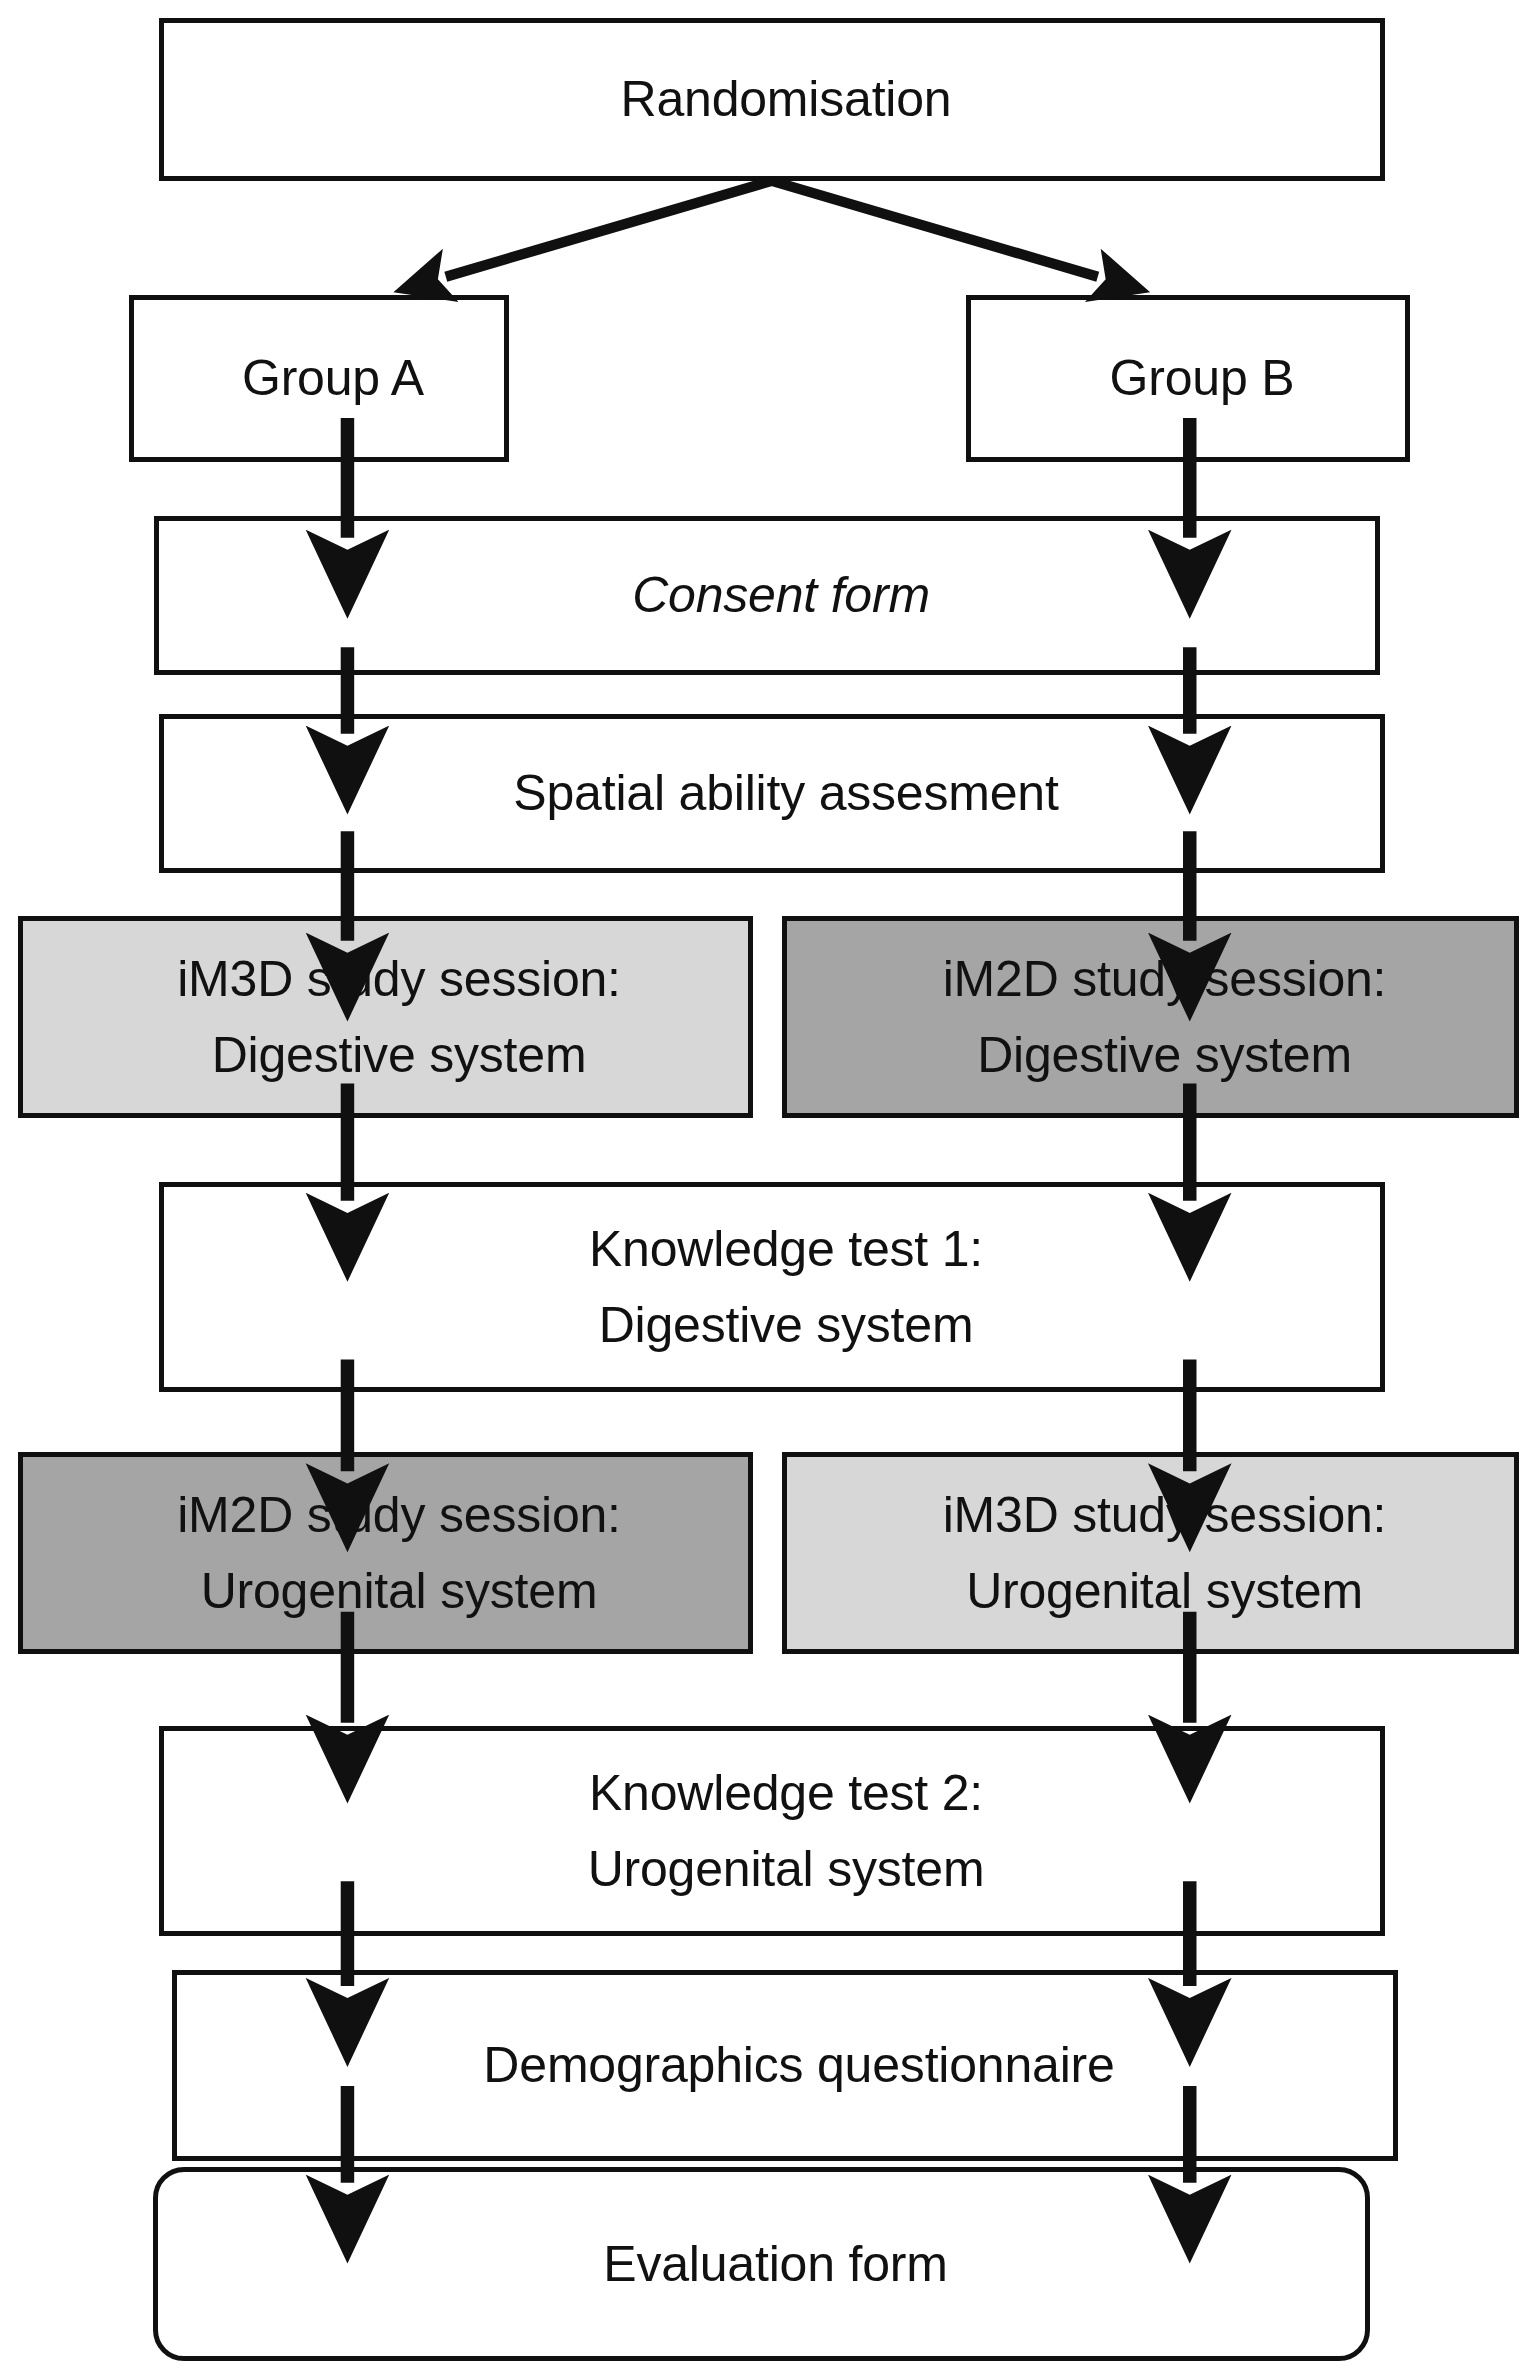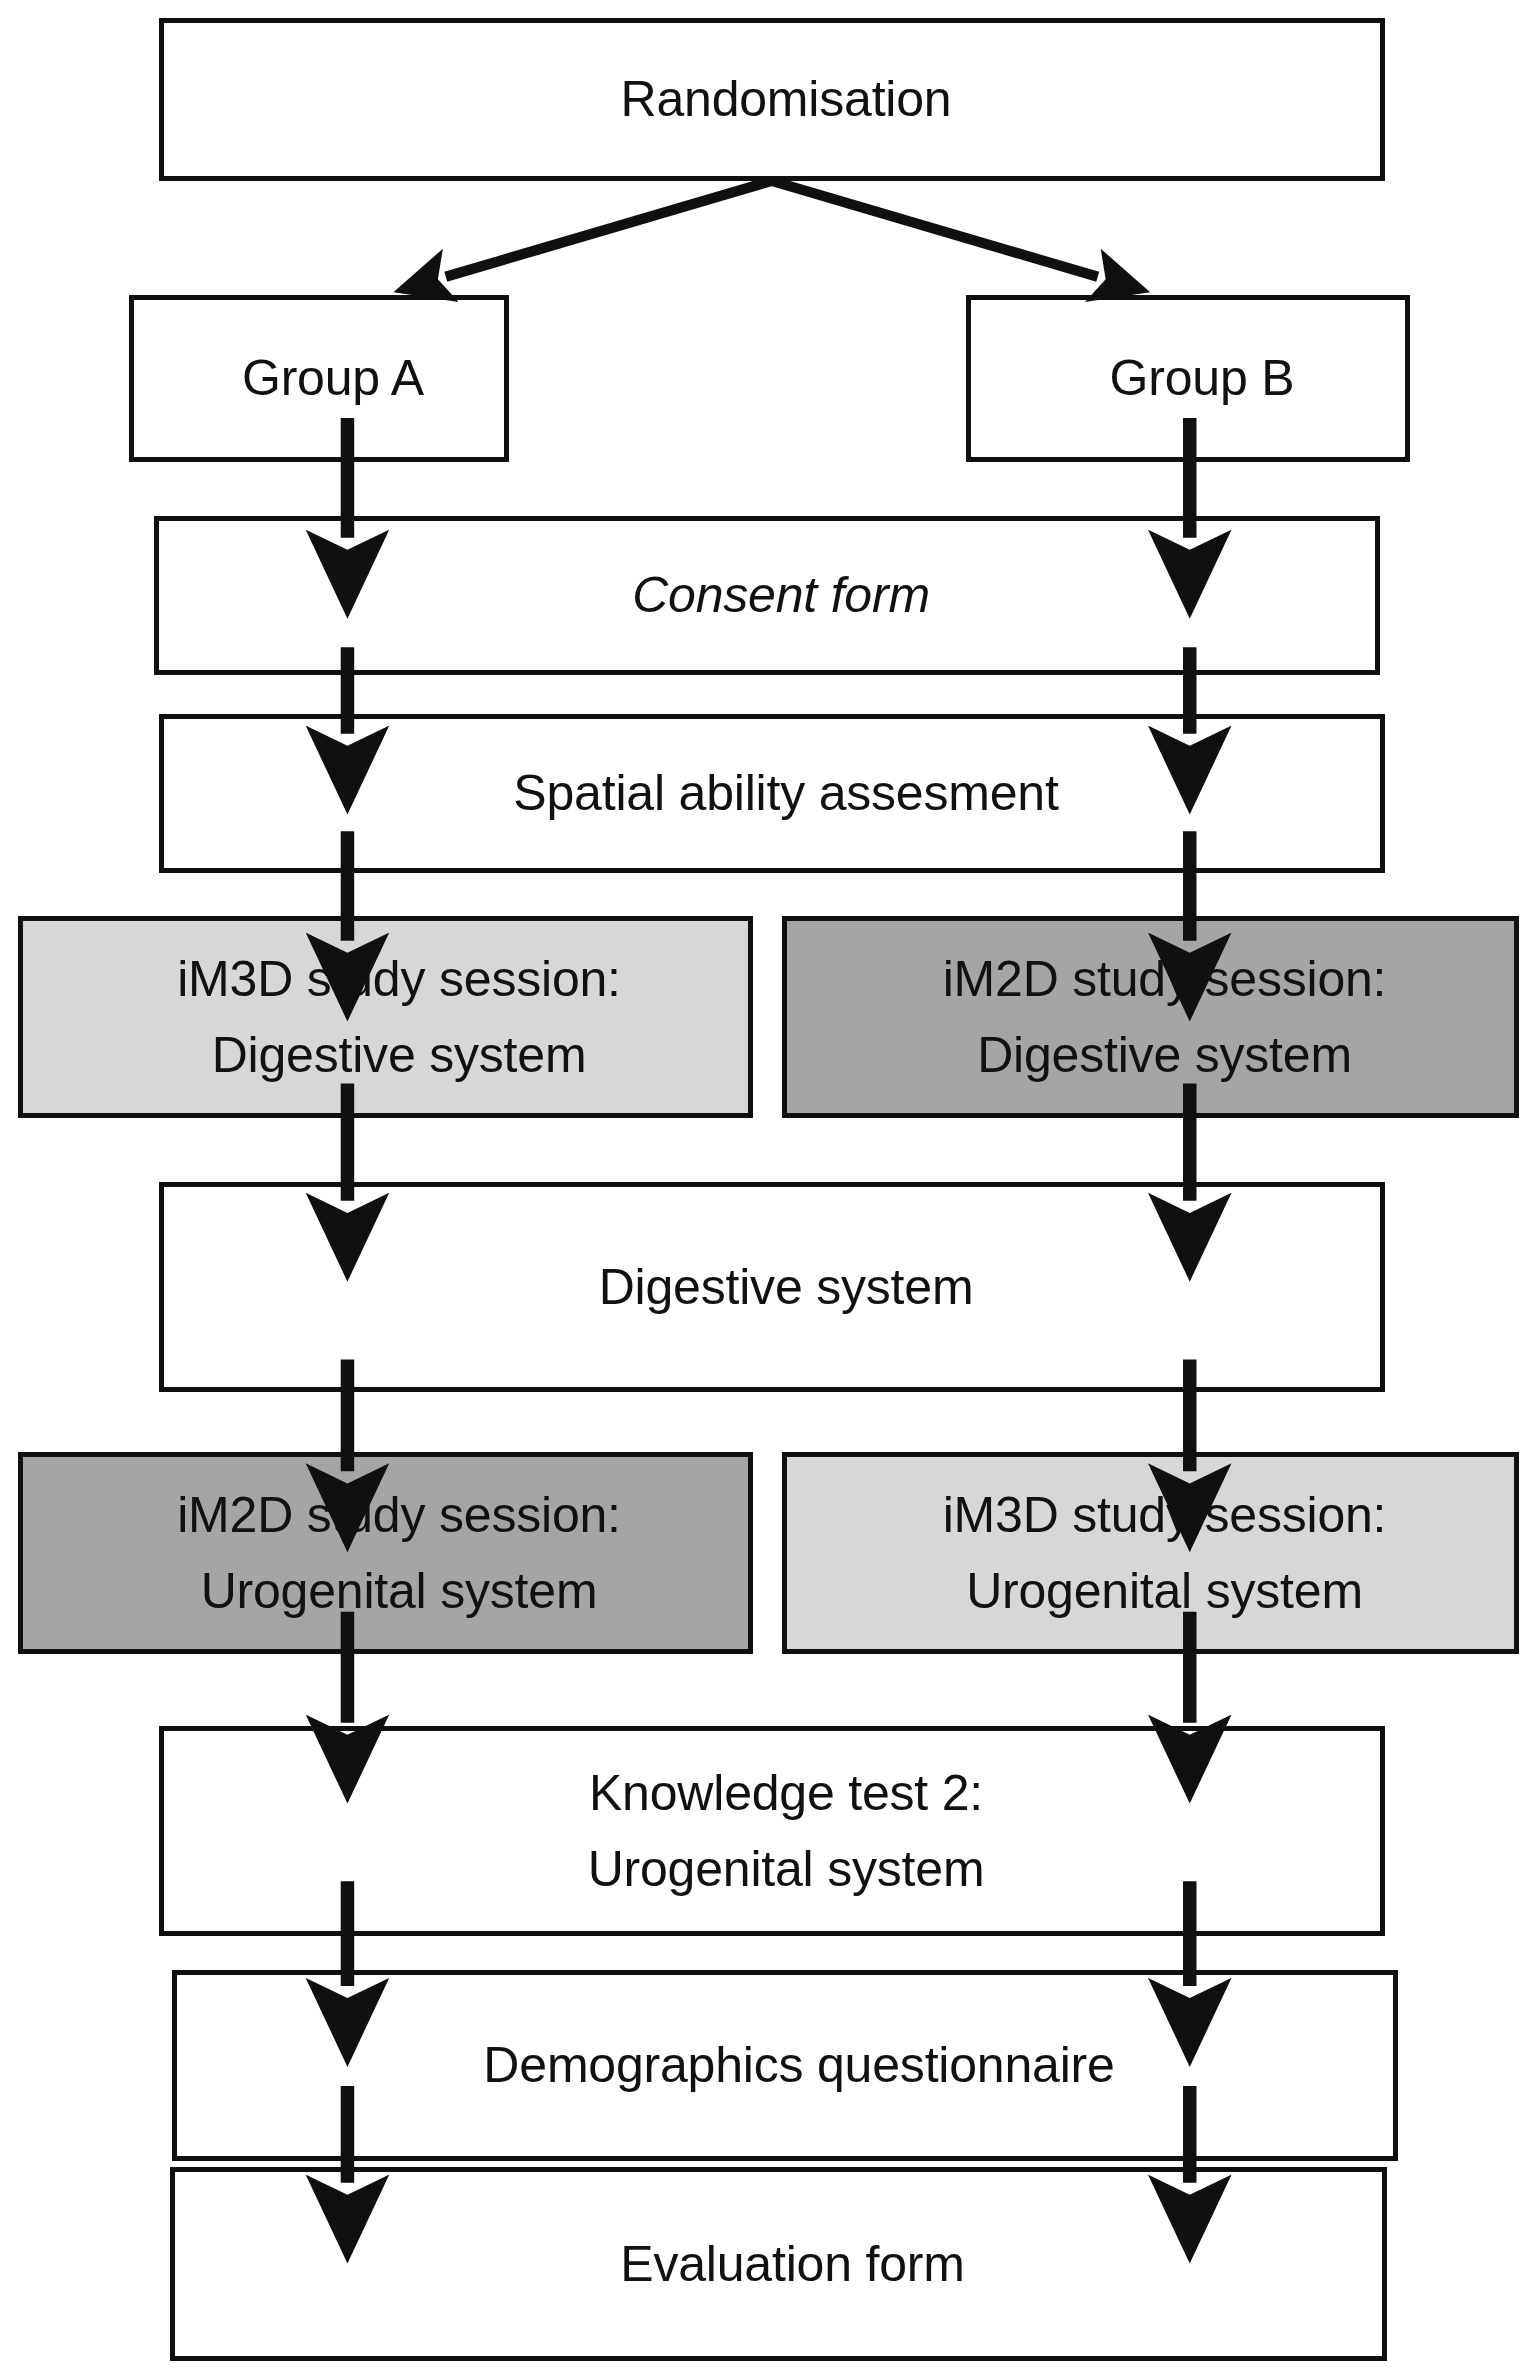--- a/index.html
+++ b/index.html
@@ -126,20 +126,21 @@
     <span class="line">iM3D study session:</span>
     <span class="line">Digestive system</span>
   </div>
 
   <div class="node two-line shade-dark" style="left:782px; top:916px; width:737px; height:202px;">
     <span class="line">iM2D study session:</span>
     <span class="line">Digestive system</span>
   </div>
 
   <div class="node two-line" style="left:159px; top:1182px; width:1226px; height:210px;">
+    <span class="line">Knowledge test 1:</span>
     <span class="line">Digestive system</span>
   </div>
 
   <div class="node two-line shade-dark" style="left:17.5px; top:1452px; width:735px; height:202px;">
     <span class="line">iM2D study session:</span>
     <span class="line">Urogenital system</span>
   </div>
 
   <div class="node two-line shade-light" style="left:782px; top:1452px; width:737px; height:202px;">
     <span class="line">iM3D study session:</span>
@@ -148,18 +149,18 @@
 
   <div class="node two-line" style="left:159px; top:1706px; width:1226px; height:210px;margin-top:20px;">
     <span class="line">Knowledge test 2:</span>
     <span class="line">Urogenital system</span>
   </div>
 
   <div class="node" style="left:172px; top:1970px; width:1226px; height:191px;">
     <span class="line">Demographics questionnaire</span>
   </div>
 
-  <div class="node" style="left:170px; top:2167px; width:1217px; height:194px;">
+  <div class="node" style="left:153px; top:2167px; width:1217px; height:194px;border-radius:31px;">
     <span class="line">Evaluation form</span>
   </div>
 
 </div>
 
 
 </body></html>

